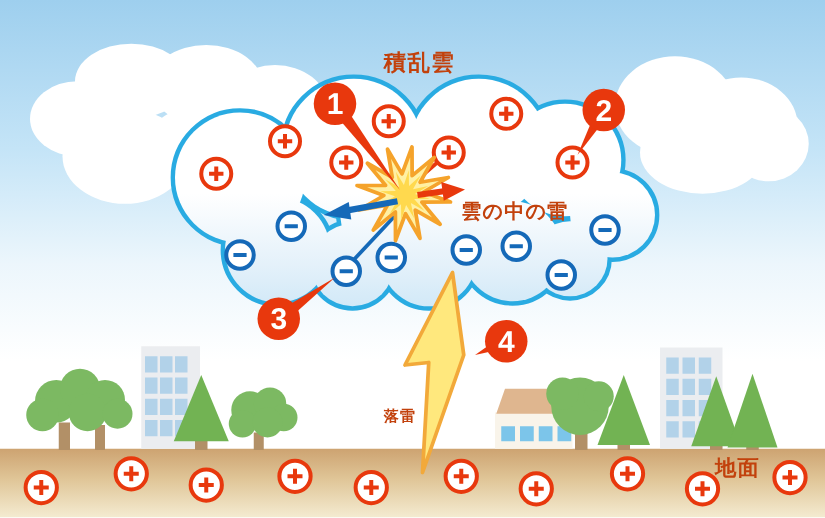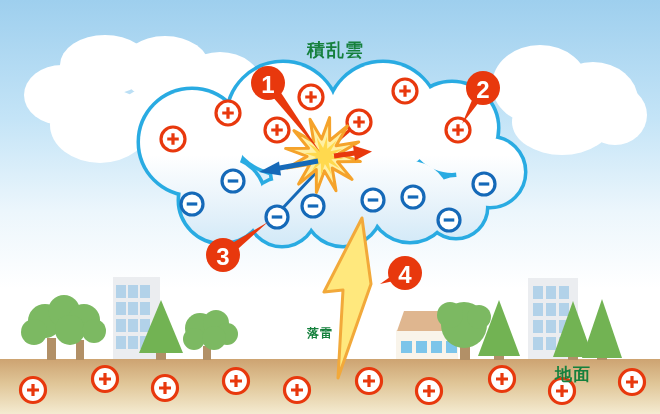--- a/index.html
+++ b/index.html
@@ -1,24 +1,24 @@
 <!DOCTYPE html>
 <html><head>
 <meta charset="utf-8">
 <style>
   html,body{margin:0;padding:0;background:#fff;}
   #stage{position:relative;width:660px;height:414px;overflow:hidden;
          font-family:"Liberation Sans","DejaVu Sans",sans-serif;}
   #stage svg{position:absolute;left:0;top:0;}
-  .jp-label{position:absolute;color:#15803d;font-weight:bold;z-index:2;
+  .jp-label{position:absolute;color:#c2410c;font-weight:bold;z-index:2;
             white-space:nowrap;letter-spacing:1px;}
   #lbl-cumulonimbus{left:307px;top:38px;font-size:18px;}
   #lbl-incloud{left:369px;top:159px;font-size:16px;}
   #lbl-strike{left:307px;top:325px;font-size:12px;}
-  #lbl-ground{left:555px;top:363px;font-size:17px;}
+  #lbl-ground{left:572px;top:363px;font-size:17px;}
 </style>
 </head>
 <body>
 
 <div id="stage">
   <svg width="660" height="414" viewBox="0 0 660 414">
     <defs>
       <linearGradient id="sky" gradientUnits="userSpaceOnUse" x1="0" y1="0" x2="0" y2="340">
         <stop offset="0" stop-color="#9ecfee"></stop>
         <stop offset="0.35" stop-color="#c4e4f7"></stop>
@@ -328,15 +328,16 @@
         </g>
         <g>
           <polygon points="402.7849376215369,267.9657673216748 407.2150623784631,278.0342326783252 380,284" fill="#e8380d"></polygon>
           <circle cx="405" cy="273" r="17" fill="#e8380d"></circle>
           <text x="405" y="274" text-anchor="middle" dominant-baseline="central" fill="#ffffff" font-size="24" font-weight="bold" font-family="&quot;Liberation Sans&quot;,&quot;DejaVu Sans&quot;,sans-serif">4</text>
         </g>
       </g>
   </svg>
 
   <div class="jp-label" id="lbl-cumulonimbus">積乱雲</div>
+  <div class="jp-label" id="lbl-incloud">雲の中の雷</div>
   <div class="jp-label" id="lbl-strike">落雷</div>
   <div class="jp-label" id="lbl-ground">地面</div>
 </div>
 
 </body></html>

